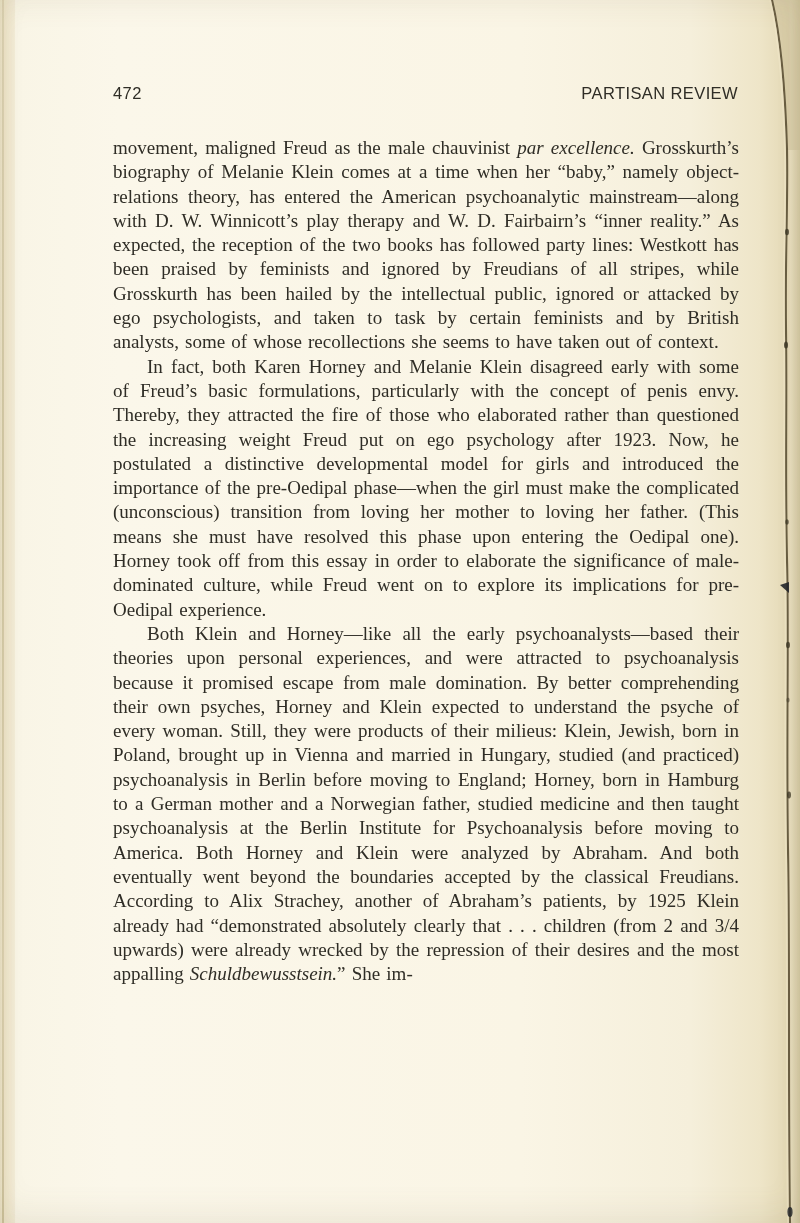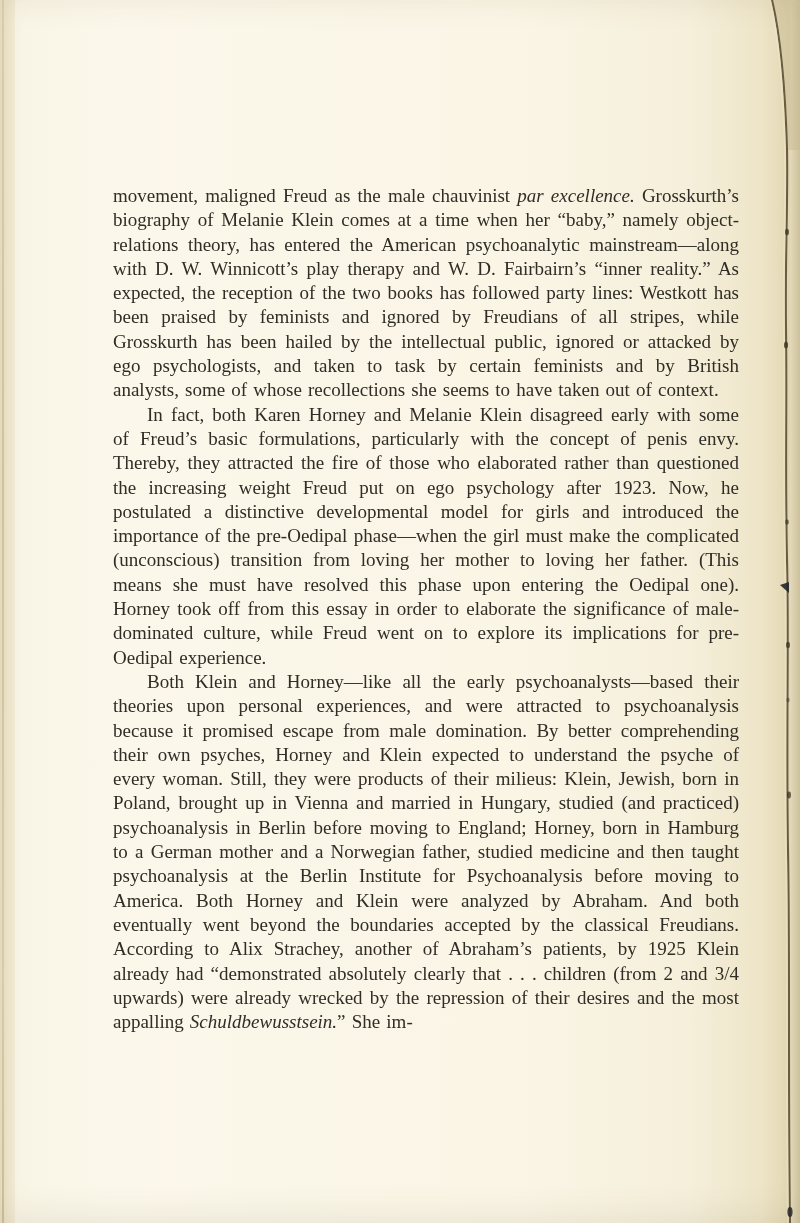--- a/index.html
+++ b/index.html
@@ -39,35 +39,38 @@
     font-size:16.5px;letter-spacing:.4px;
     color:var(--ink,#2f2d26);
   }
   .body-text{
     position:absolute;top:136px;left:113px;width:626px;
     font-family:"Liberation Serif", serif;
     font-size:19px;line-height:24.3px;
     text-align:justify;text-justify:inter-word;
     word-spacing:1.4px;
     color:var(--ink,#2f2d26);
-    margin-top:48px;
   }
   .body-text p{margin:0;padding:0;}
   .body-text p.indent{text-indent:34px;}
   .body-text .it{font-style:italic;}
   .binding{position:absolute;top:0;right:0;width:60px;height:1223px;}
 </style>
 </head>
 <body>
 
 <div class="photo">
 
   <div class="left-edge-line"></div>
   <div class="left-edge-strip"></div>
 
+  <div class="header">
+    <span>472</span>
+    <span>PARTISAN REVIEW</span>
+  </div>
 
   <div class="body-text" id="body-text">
       <p class=""><span>movement, maligned Freud as the male chauvinist </span><span class="it">par excellence.</span><span> Grosskurth’s biography of Melanie Klein comes at a time when her “baby,” namely object-relations theory, has entered the American psychoanalytic mainstream—along with D. W. Winnicott’s play therapy and W. D. Fairbairn’s “inner reality.” As expected, the reception of the two books has followed party lines: Westkott has been praised by feminists and ignored by Freudians of all stripes, while Grosskurth has been hailed by the intellectual public, ignored or attacked by ego psychologists, and taken to task by certain feminists and by British analysts, some of whose recollections she seems to have taken out of context.</span></p>
       <p class="indent"><span>In fact, both Karen Horney and Melanie Klein disagreed early with some of Freud’s basic formulations, particularly with the concept of penis envy. Thereby, they attracted the fire of those who elaborated rather than questioned the increasing weight Freud put on ego psychology after 1923. Now, he postulated a distinctive developmental model for girls and introduced the importance of the pre-Oedipal phase—when the girl must make the complicated (unconscious) transition from loving her mother to loving her father. (This means she must have resolved this phase upon entering the Oedipal one). Horney took off from this essay in order to elaborate the significance of male-dominated culture, while Freud went on to explore its implications for pre-Oedipal experience.</span></p>
       <p class="indent"><span>Both Klein and Horney—like all the early psychoanalysts—based their theories upon personal experiences, and were attracted to psychoanalysis because it promised escape from male domination. By better comprehending their own psyches, Horney and Klein expected to understand the psyche of every woman. Still, they were products of their milieus: Klein, Jewish, born in Poland, brought up in Vienna and married in Hungary, studied (and practiced) psychoanalysis in Berlin before moving to England; Horney, born in Hamburg to a German mother and a Norwegian father, studied medicine and then taught psychoanalysis at the Berlin Institute for Psychoanalysis before moving to America. Both Horney and Klein were analyzed by Abraham. And both eventually went beyond the boundaries accepted by the classical Freudians. According to Alix Strachey, another of Abraham’s patients, by 1925 Klein already had “demonstrated absolutely clearly that . . . children (from 2 and 3/4 upwards) were already wrecked by the repression of their desires and the most appalling </span><span class="it">Schuldbewusstsein.</span><span>” She im-</span></p>
     </div>
 
   <svg class="binding" viewBox="0 0 60 1223" aria-hidden="true">
 
     <path d="M32,0 C40,34 45,80 47,150 L60,150 L60,0 Z" fill="#cdc19a" opacity="0.55"></path>

